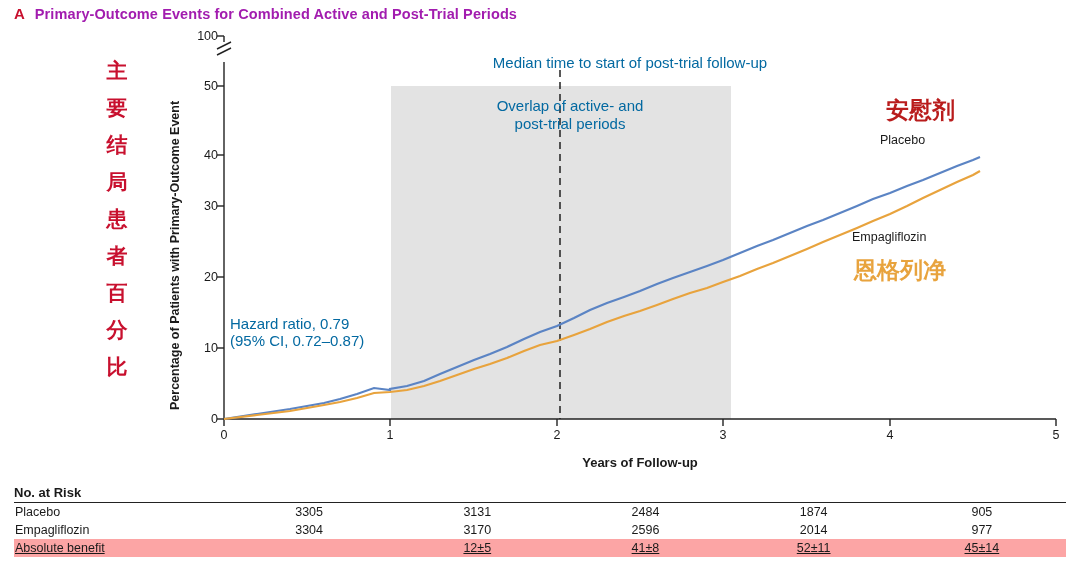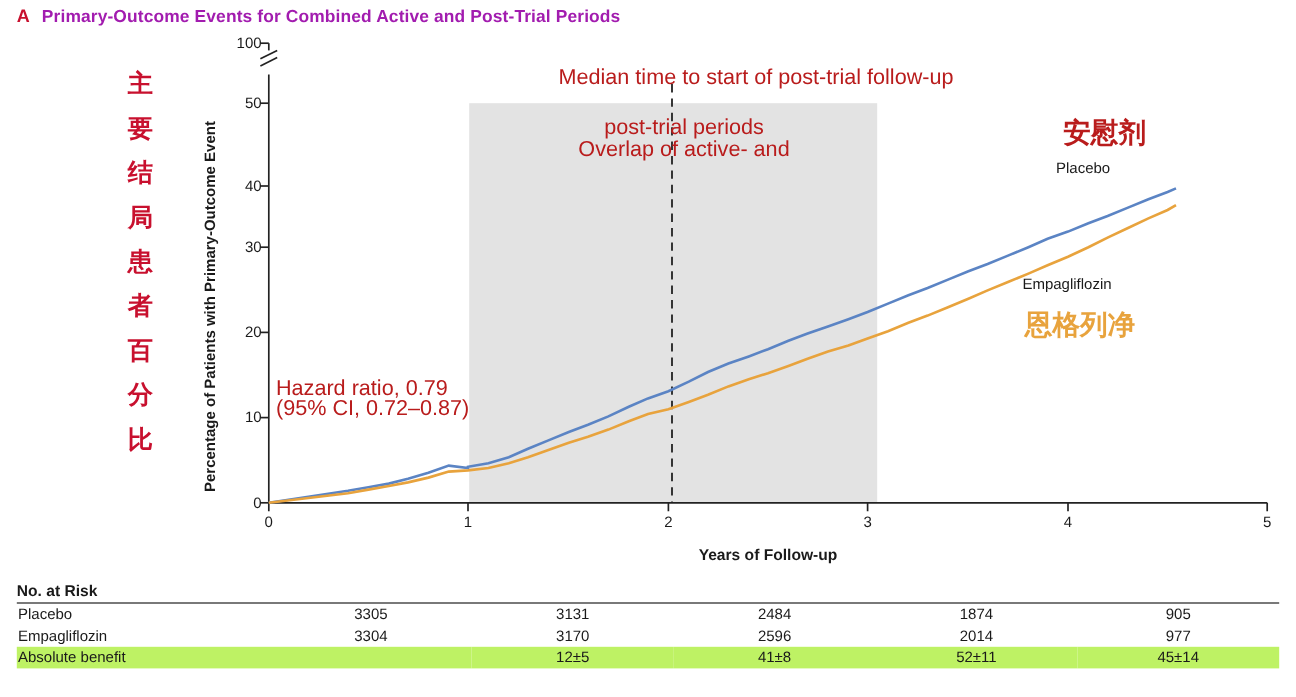--- a/index.html
+++ b/index.html
@@ -53,40 +53,40 @@
     position:absolute;right:0;width:36px;text-align:right;
     font-size:12.5px;color:#1a1a1a;
   }
   #ylabels{position:absolute;left:178px;top:0;width:40px;height:581px;}
   .xtick{
     position:absolute;top:428px;width:40px;text-align:center;
     font-size:12.5px;color:#1a1a1a;
   }
 
   
-  .annot{position:absolute;font-size:18px;text-align:center;color:#b91c1c;}
+  .annot{position:absolute;font-size:15px;text-align:center;color:#0369a1;}
   #annot-median{left:340px;top:54px;width:580px;}
   #annot-overlap{left:440px;top:97px;width:260px;line-height:18px;}
   #annot-hr{left:230px;top:315px;width:190px;text-align:left;line-height:17px;}
   #label-placebo{position:absolute;left:880px;top:133px;font-size:12.5px;}
   #label-empa{position:absolute;left:852px;top:230px;font-size:12.5px;}
   #cn-placebo{position:absolute;left:886px;top:95px;font-size:23px;font-weight:bold;color:#b91c1c;}
   #cn-empa{position:absolute;left:854px;top:255px;font-size:23px;font-weight:bold;color:#e8a33d;}
 
   
   #risk-table{
     position:absolute;left:14px;top:485px;width:1052px;
     font-size:12.5px;
   }
   #risk-title{font-weight:bold;font-size:13px;margin-bottom:2px;}
   table{border-collapse:collapse;width:100%;table-layout:fixed;}
   td{padding:2px 0 2px 0;font-size:12.5px;}
   td.label{width:210px;text-align:left;padding-left:1px;}
   td.num{text-align:center;}
-  tr.shaded{background:#bef264;}
+  tr.shaded{background:#fca5a5;text-decoration:underline;}
   #risk-table .rule{height:1px;background:#222;margin:0;}
 </style>
 </head>
 <body>
 
 <div id="panel-header">
   <span id="panel-letter">A</span>
   <span id="panel-title">Primary-Outcome Events for Combined Active and Post-Trial Periods</span>
 </div>
 
@@ -155,22 +155,22 @@
   <div class="xtick" style="left:870px;">4</div>
   <div class="xtick" style="left:1036px;">5</div>
 
   <div id="y-axis-title" style="top: 410px; left: 168px;">
     <span id="y-axis-title-inner">Percentage of Patients with Primary-Outcome Event</span>
   </div>
   <div id="x-axis-title">Years of Follow-up</div>
 
   <div class="annot" id="annot-median">Median time to start of post-trial follow-up</div>
   <div class="annot" id="annot-overlap">
+    <div>Overlap of active- and</div>
     <div>post-trial periods</div>
-    <div>Overlap of active- and</div>
   </div>
   <div class="annot" id="annot-hr">
     <div>Hazard ratio, 0.79</div>
     <div>(95% CI, 0.72–0.87)</div>
   </div>
 
   <div id="label-placebo">Placebo</div>
   <div id="label-empa">Empagliflozin</div>
   <div id="cn-placebo">安慰剂</div>
   <div id="cn-empa">恩格列净</div>

